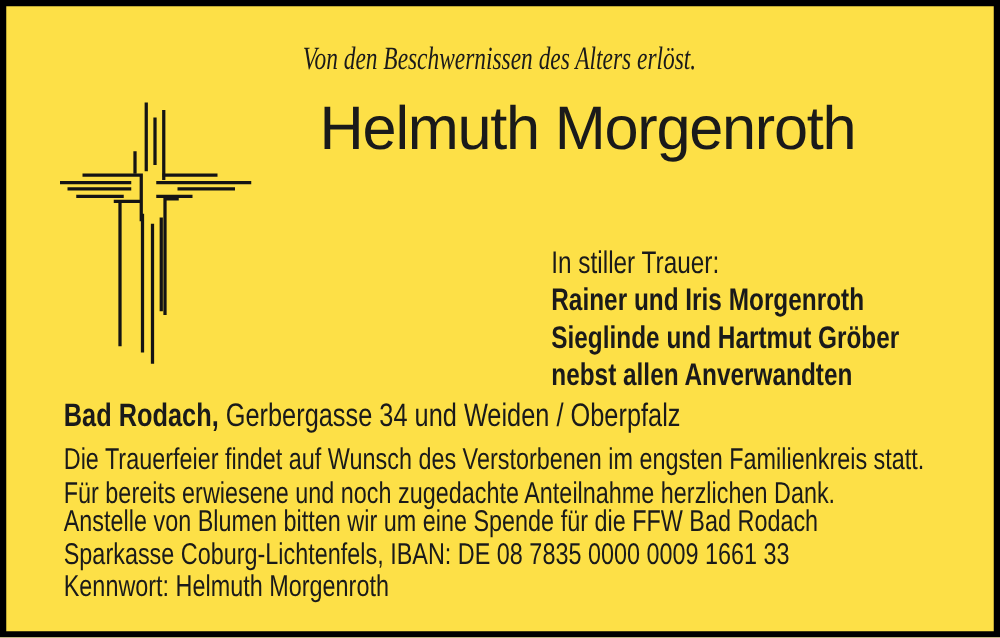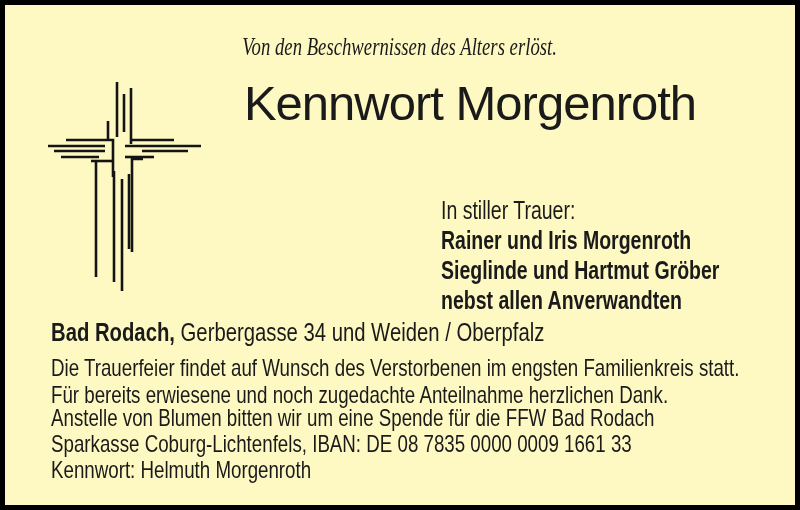--- a/index.html
+++ b/index.html
@@ -2,21 +2,21 @@
 <html><head>
 <meta charset="utf-8">
 <style>
   html, body { margin: 0; padding: 0; background: #ffffff; }
   .page {
     position: relative;
     width: 800px;
     height: 510px;
     box-sizing: border-box;
     border: 5px solid #000000;
-    background: #fef9c3;
+    background: #fde047;
     color: #1a1a1a;
     font-family: "Liberation Sans", sans-serif;
     overflow: hidden;
   }
   
   .cond   { transform: scaleX(0.78); transform-origin: left top; white-space: nowrap; }
   .cond-c { display: inline-block; transform: scaleX(0.85); transform-origin: center top; white-space: nowrap; }
 
   .epitaph {
     position: absolute; top: 27px; left: 0; width: 100%;
@@ -85,21 +85,21 @@
     <path d="M97 84 H143"></path>
     <path d="M80 90 H109"></path>
     <path d="M98 92 H87 V185"></path>
 
     <path d="M51 95 V210"></path>
     <path d="M69 104 V215"></path>
     <path d="M77 112 V224"></path>
     <path d="M84 107 V182"></path>
   </svg>
 
-  <div class="name">Kennwort Morgenroth</div>
+  <div class="name">Helmuth Morgenroth</div>
 
 
   <div class="mourning cond">
     <div class="intro">In stiller Trauer:</div>
     <div class="mline">Rainer und Iris Morgenroth</div>
     <div class="mline">Sieglinde und Hartmut Gröber</div>
     <div class="mline">nebst allen Anverwandten</div>
   </div>
 
   <div class="address cond">

